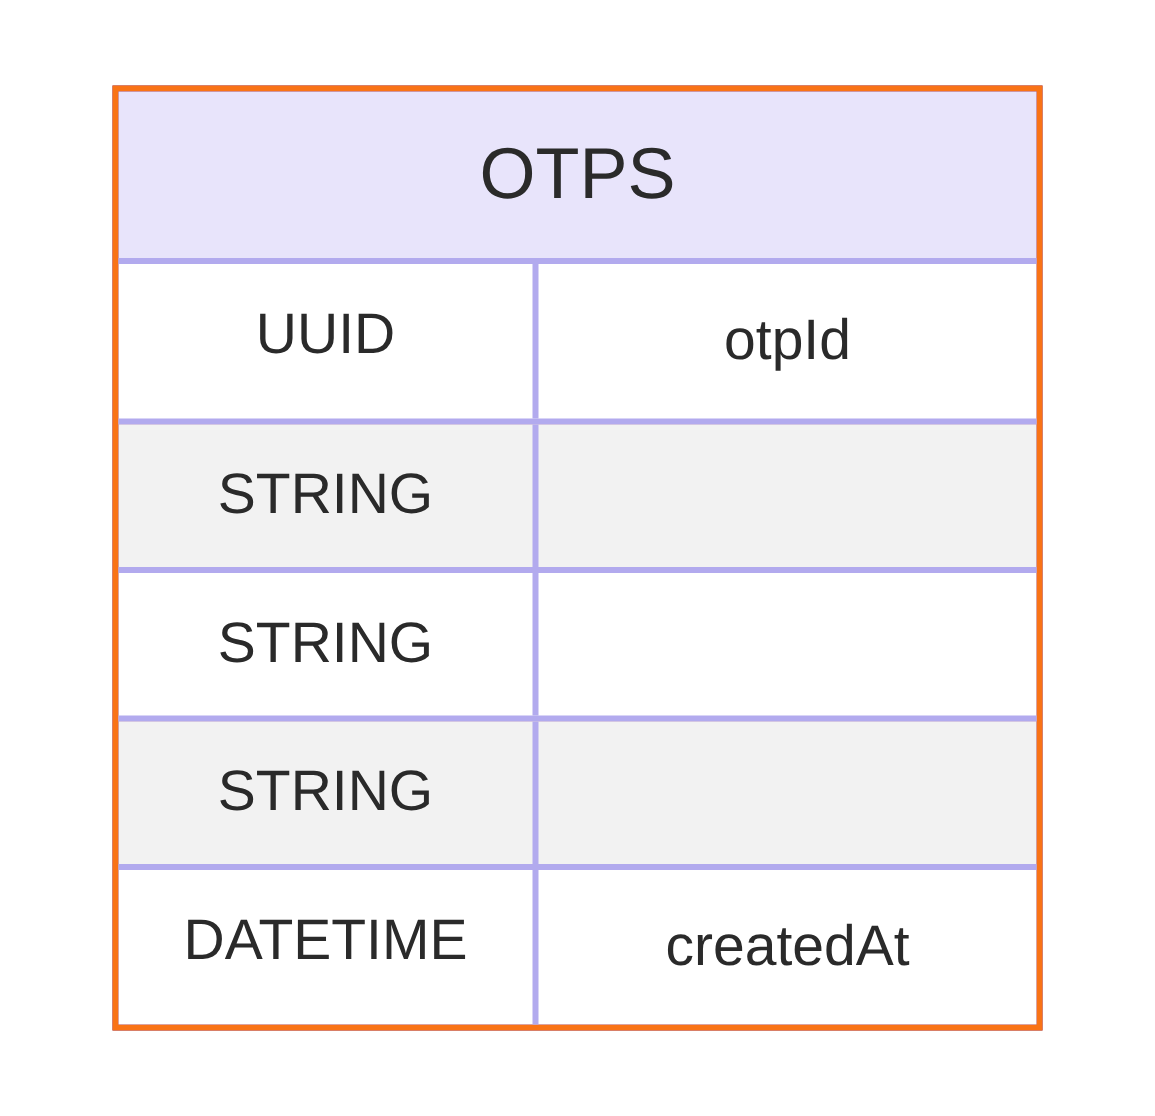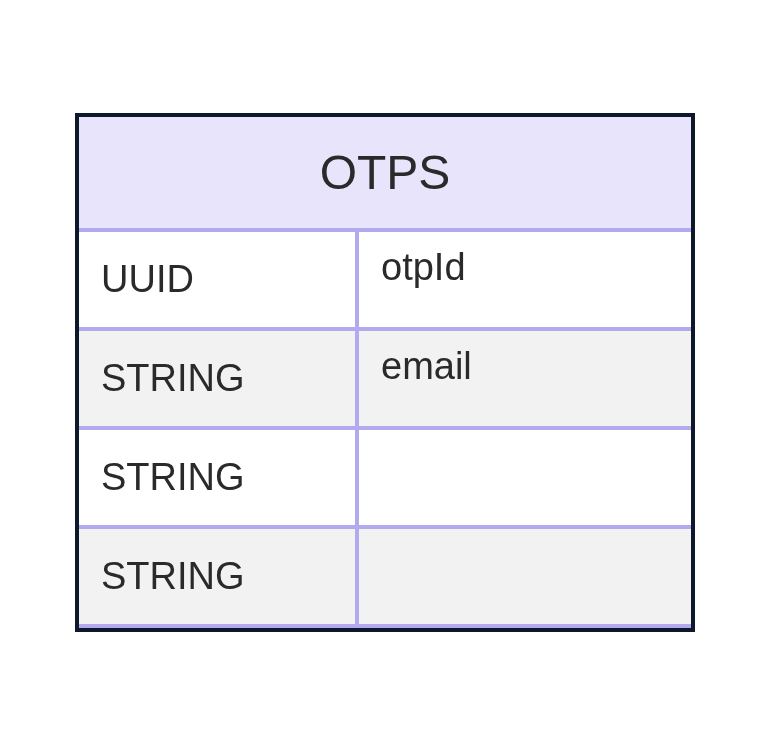--- a/index.html
+++ b/index.html
@@ -10,78 +10,80 @@
     body {
       font-family: Arial, Helvetica, sans-serif;
       background: #ffffff;
       width: 770px;
       height: 744px;
       display: flex;
       align-items: center;
       justify-content: center;
     }
     .entity-table {
-      border: 4px solid #0f172a;
+      border: 4px solid #f97316;
       width: 620px;
       background: #701a75;
     }
     .entity-header {
       background: #e8e4fb;
       text-align: center;
       font-size: 48px;
       color: #2a2a2a;
       padding: 28px 0;
       border-bottom: 4px solid #b2aaee;
     }
     .entity-row {
       display: flex;
       border-bottom: 4px solid #b2aaee;
+      text-align: center;
     }
     .entity-row:last-child {
       border-bottom: none;
     }
     .entity-row.alt {
       background: #f2f2f2;
     }
     .entity-row.normal {
       background: #ffffff;
     }
     .col-type {
       width: 280px;
       padding: 26px 22px;
       font-size: 38px;
       color: #2a2a2a;
       border-right: 4px solid #b2aaee;
     }
     .col-name {
       flex: 1;
-      padding: 14px 22px;
+      padding: 30px 22px;
       font-size: 38px;
       color: #2a2a2a;
     }
   </style>
 </head>
 <body>
 
 <div class="entity-table">
   <div class="entity-header">OTPS</div>
 
   <div class="entity-row normal">
     <div class="col-type">UUID</div>
     <div class="col-name">otpId</div>
   </div>
 
   <div class="entity-row alt">
     <div class="col-type">STRING</div>
-    <div class="col-name">email</div>
   </div>
 
   <div class="entity-row normal">
     <div class="col-type">STRING</div>
   </div>
 
   <div class="entity-row alt">
     <div class="col-type">STRING</div>
   </div>
 
   <div class="entity-row normal">
+    <div class="col-type">DATETIME</div>
+    <div class="col-name">createdAt</div>
   </div>
 </div>
 
 </body></html>

